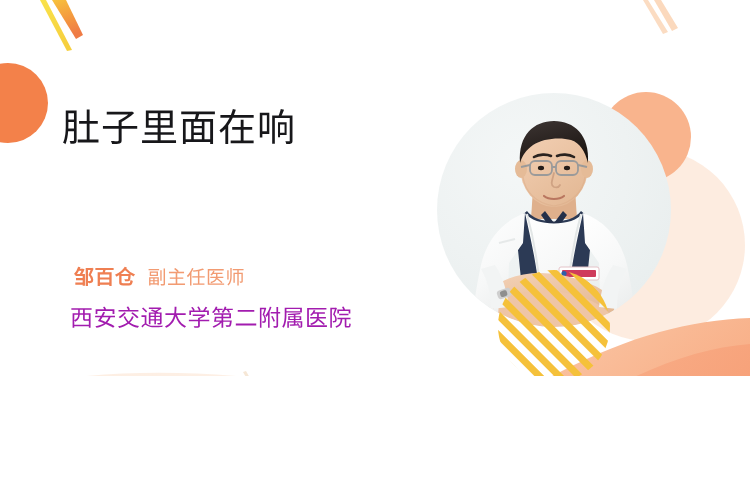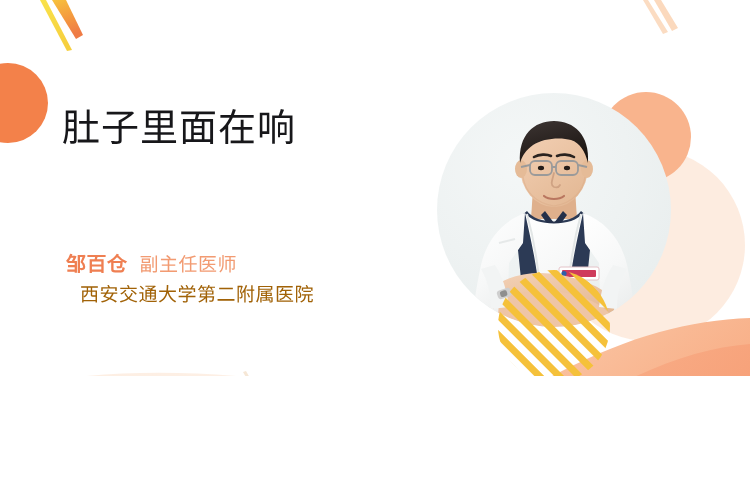--- a/index.html
+++ b/index.html
@@ -48,46 +48,46 @@
   }
 
   .doctor-block {
     position: absolute;
     left: 62px;
     top: 250px;
     width: 340px;
   }
 
   .doctor-line-1 {
-    margin: 4px;
+    margin: 12px;
     white-space: nowrap;
-    line-height: 20px;
+    line-height: 30px;
   }
 
   .doctor-name {
     font-size: 20px;
     font-weight: 700;
     color: #ef7f52;
     letter-spacing: 0.5px;
   }
 
   .doctor-title {
     font-size: 19px;
     font-weight: 400;
     color: #f29b72;
     letter-spacing: 0.5px;
     margin-left: 12px;
   }
 
   .doctor-hospital,
   .doctor-dept {
-    margin: 18px;
-    font-size: 19px;
+    margin: 8px;
+    font-size: 23px;
     font-weight: 400;
-    color: #a16207;
+    color: #a21caf;
     line-height: 25px;
     letter-spacing: 0.5px;
     white-space: nowrap;
   }
   .doctor-hospital { margin-top: 6px; }
 
   
   .portrait-wrap {
     position: absolute;
     left: 437px;

